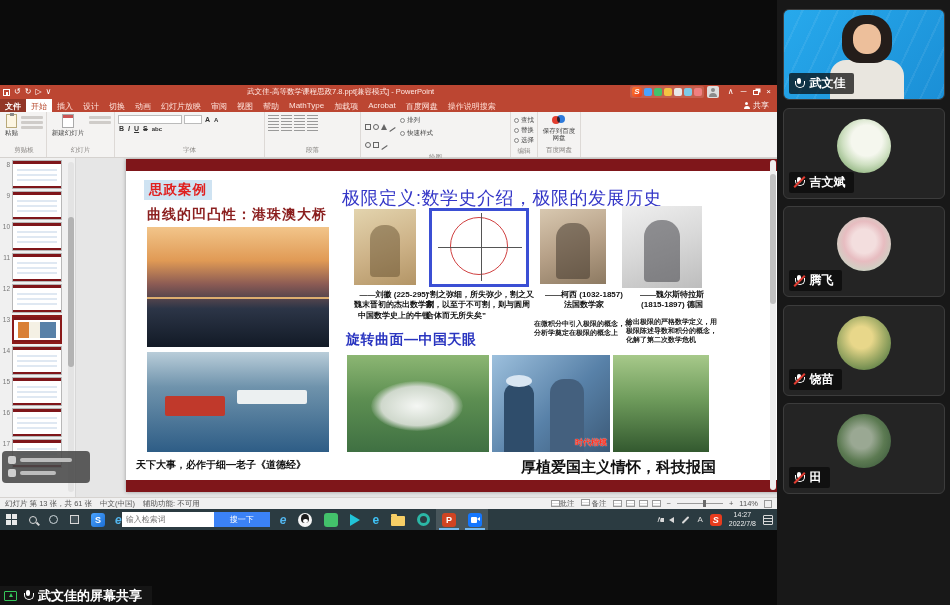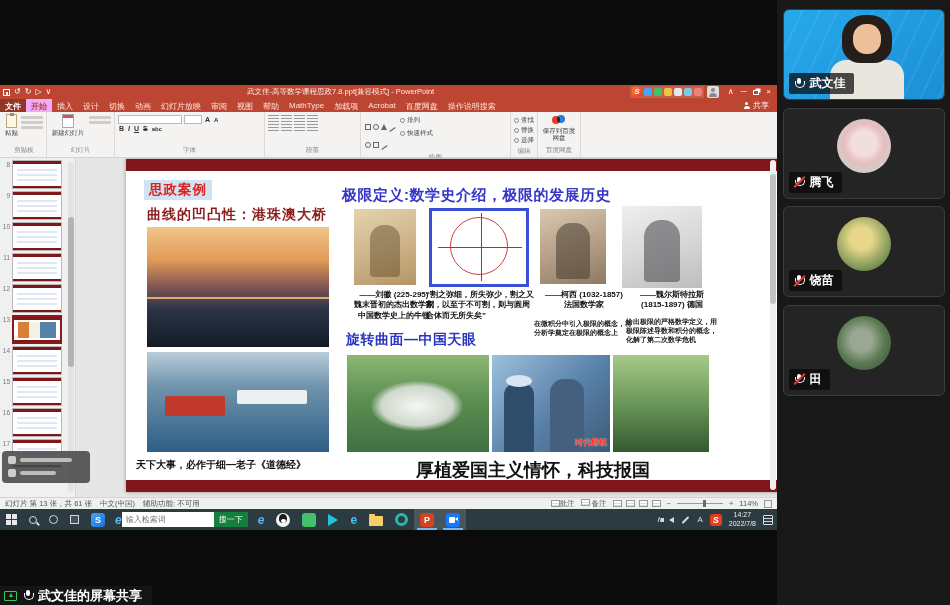--- a/index.html
+++ b/index.html
@@ -23,21 +23,21 @@
   .login-avatar::before{content:"";position:absolute;left:4px;top:2px;width:4px;height:4px;border-radius:50%;background:#8a8a8a}
   .login-avatar::after{content:"";position:absolute;left:2px;top:6.5px;width:8px;height:4px;border-radius:4px 4px 0 0;background:#8a8a8a}
   .win-controls{display:flex;align-items:center;gap:7px;margin-left:6px;padding-right:3px}
   .wc{color:#fff;font-size:8px;line-height:10px;cursor:default}
   .restore-ic{width:6px;height:5px;border:1px solid #fff;box-shadow:2px -2px 0 -0.5px #fff}
 
   
   .tabrow{height:13px;background:#bc4632;display:flex;align-items:stretch;font-size:8px;color:#ffe3dc;gap:0}
   .tab{padding:2px 5px;white-space:nowrap;cursor:default}
   .tab.file{background:rgba(0,0,0,.22);color:#fff;font-weight:bold}
-  .tab.active{background:#f0abfc;color:#b7472a;font-weight:bold}
+  .tab.active{background:#ffffff;color:#b7472a;font-weight:normal}
   .tab.search{color:#ffd9cf}
   .tab-spacer{flex:1}
   .share-btn{display:flex;align-items:center;gap:3px;padding:0 8px;color:#fff}
   .share-person{width:7px;height:7px;position:relative}
   .share-person::before{content:"";position:absolute;left:2px;top:0;width:3px;height:3px;border-radius:50%;background:#fff}
   .share-person::after{content:"";position:absolute;left:.5px;top:3.5px;width:6px;height:3px;border-radius:3px 3px 0 0;background:#fff}
 
   
   .ribbon{height:46px;background:#f4f3f2;border-bottom:1px solid #d5d2cf;display:flex;align-items:stretch;padding:0 2px}
   .rgroup{display:flex;flex-direction:column;border-right:1px solid #ddd9d6;padding:2px 3px 0}
@@ -81,21 +81,21 @@
   .thumb.sel .inner{background:linear-gradient(90deg,#d97f35 0 30%,#f4f0e4 30% 58%,#5881a8 58% 100%)}
   .thumb-scroll{position:absolute;right:1px;top:4px;width:6px;height:330px;background:#e3e3e3;border-radius:3px}
   .thumb-scroll .st{position:absolute;left:0;top:55px;width:6px;height:150px;background:#b3b3b3;border-radius:3px}
 
   .canvas{flex:1;position:relative}
   .slide{position:absolute;left:50px;top:1px;width:664px;height:333px;background:#fff;box-shadow:0 0 4px rgba(0,0,0,.35)}
   .bar-top{position:absolute;left:0;top:0;width:100%;height:12px;background:#7f161a}
   .bar-bot{position:absolute;left:0;bottom:0;width:100%;height:12px;background:#7f161a}
   .badge{position:absolute;left:18px;top:21px;background:#cfe3f2;color:#e0201f;font-size:13.5px;font-weight:bold;padding:1px 5px;letter-spacing:1px}
   .lhead{position:absolute;left:21px;top:47px;color:#8b1f1f;font-size:14px;font-weight:bold;letter-spacing:1px}
-  .rhead{position:absolute;left:216px;top:27px;color:#3436c7;font-size:15px;font-weight:bold;letter-spacing:.5px}
+  .rhead{position:absolute;left:216px;top:27px;color:#3436c7;font-size:18px;font-weight:normal;letter-spacing:.5px}
   .mhead{position:absolute;left:220px;top:172px;color:#2a35c0;font-size:14px;font-weight:bold;letter-spacing:.5px}
   .photo{position:absolute;overflow:hidden}
   .ph1{left:21px;top:68px;width:182px;height:120px;background:linear-gradient(180deg,#f2c58a 0%,#e09a55 28%,#8a5a54 48%,#2c3547 68%,#121a26 100%)}
   .ph1::after{content:"";position:absolute;left:0;top:58%;width:100%;height:2px;background:rgba(255,200,120,.8)}
   .ph2{left:21px;top:193px;width:182px;height:100px;background:linear-gradient(180deg,#b9cdd9 0%,#6f93ac 35%,#2e5d86 100%)}
   .ship1{position:absolute;left:18px;top:44px;width:60px;height:20px;background:#c0392b;border-radius:2px}
   .ship2{position:absolute;left:90px;top:38px;width:70px;height:14px;background:#ecf0f1;border-radius:2px}
   .fg{position:absolute;overflow:hidden}
   .fg1{left:228px;top:50px;width:62px;height:76px;background:linear-gradient(160deg,#e3d4ae 0%,#cdb287 55%,#b39566 100%)}
   .fg1::after{content:"";position:absolute;left:16px;top:16px;width:30px;height:52px;border-radius:14px 14px 4px 4px;background:rgba(90,70,40,.45)}
@@ -111,21 +111,21 @@
   .desc{position:absolute;font-size:7px;font-weight:bold;color:#222;text-align:left;line-height:1.3}
   .ph-fast{left:221px;top:196px;width:142px;height:97px;background:linear-gradient(180deg,#8cb673 0%,#5d8f52 45%,#3f7042 100%)}
   .ph-fast::after{content:"";position:absolute;left:24px;top:26px;width:92px;height:50px;border-radius:50%;background:radial-gradient(ellipse at center,#f5f7f4 0%,#cfd8cc 55%,rgba(63,112,66,0) 72%)}
   .ph-sci{left:366px;top:196px;width:118px;height:97px;background:linear-gradient(135deg,#9dc0dd 0%,#5881a8 55%,#3c5a78 100%)}
   .ph-sci .p1{position:absolute;left:12px;top:28px;width:30px;height:70px;border-radius:12px 12px 0 0;background:#2f4d6b}
   .ph-sci .p2{position:absolute;left:58px;top:24px;width:34px;height:74px;border-radius:14px 14px 0 0;background:#44607e}
   .ph-sci .hat{position:absolute;left:14px;top:20px;width:26px;height:12px;border-radius:50%;background:#d9e6f2}
   .overlay-red{position:absolute;right:3px;bottom:4px;color:#ff2b1a;font-size:8px;font-weight:bold;text-shadow:0 0 1px #fff}
   .ph-mtn{left:487px;top:196px;width:96px;height:97px;background:linear-gradient(180deg,#a7c98a 0%,#6f9c5c 45%,#33592f 100%)}
   .lcap{position:absolute;left:10px;top:299px;width:215px;font-size:10px;font-weight:bold;color:#111}
-  .rcap{position:absolute;left:290px;top:299px;width:300px;text-align:left;font-size:18px;font-weight:bold;color:#111}
+  .rcap{position:absolute;left:290px;top:299px;width:300px;text-align:right;font-size:15px;font-weight:bold;color:#111}
   .v-scroll{position:absolute;right:1px;top:2px;width:6px;height:330px;background:#efefef;border-radius:3px}
   .v-scroll .st{position:absolute;left:0;top:14px;width:6px;height:130px;background:#c2c2c2;border-radius:3px}
   .float-tip{position:absolute;left:2px;bottom:14px;width:88px;height:32px;background:rgba(72,72,72,.88);border-radius:4px;padding:5px 6px;display:flex;flex-direction:column;gap:5px}
   .ft-row{display:flex;align-items:center;gap:4px}
   .ft-sq{width:8px;height:8px;background:#cfcfcf;border-radius:2px}
   .ft-bar{height:4px;background:#bdbdbd;border-radius:2px}
 
   
   .statusbar{height:12px;background:#f0f0f0;border-top:1px solid #d6d3d0;display:flex;align-items:center;font-size:7.5px;color:#555;padding:0 5px;gap:8px}
   .sb-right{margin-left:auto;display:flex;align-items:center;gap:6px}
@@ -157,21 +157,21 @@
   .edge{color:#3fc3f7;font-size:12px;font-weight:bold}
   .folder{width:14px;height:10px;background:#f7cf66;border-radius:1px;position:relative;margin-top:2px}
   .folder::before{content:"";position:absolute;left:0;top:-2px;width:6px;height:2px;background:#f7cf66;border-radius:1px 1px 0 0}
   .teal{border:3px solid #2bb7a6;border-radius:50%;width:13px;height:13px}
   .pptic{background:#d04423}
   .meetic{background:#1477ff;position:relative}
   .meetic::before{content:"";position:absolute;left:2.5px;top:4px;width:6px;height:6px;border-radius:1px;background:#fff}
   .meetic::after{content:"";position:absolute;left:9px;top:4.5px;width:0;height:0;border-top:2.5px solid transparent;border-bottom:2.5px solid transparent;border-right:3.5px solid #fff}
   .tb-search{display:flex;align-items:center;gap:0;margin:0 4px}
   .tb-input{width:92px;height:15px;border:none;background:#fff;font-size:8px;padding:0 4px;color:#333;font-family:"Liberation Sans",sans-serif}
-  .tb-go{height:15px;background:#15803d;color:#fff;font-size:8px;border:none;padding:0 5px;font-family:"Liberation Sans",sans-serif}
+  .tb-go{height:15px;background:#3b82f6;color:#fff;font-size:8px;border:none;padding:0 16px;font-family:"Liberation Sans",sans-serif}
   .tray{margin-left:auto;display:flex;align-items:center;gap:7px;padding-right:4px;font-size:8px}
   .spk{width:0;height:0;border-top:3px solid transparent;border-bottom:3px solid transparent;border-right:5px solid #d8d8d8;position:relative}
   .spk::after{content:"";position:absolute;left:-8px;top:-2px;width:3px;height:4px;background:#d8d8d8}
   .pen{width:9px;height:2px;background:#d8d8d8;transform:rotate(-45deg);border-radius:1px}
   .sred{width:12px;height:12px;border-radius:3px;background:#e83c1e;color:#fff;font-weight:bold;font-size:9px;font-style:italic;display:flex;align-items:center;justify-content:center}
   .clock{text-align:center;font-size:7px;line-height:1.25;color:#eee}
   .notif{width:10px;height:10px;border:1px solid #d8d8d8;border-radius:1px;background:linear-gradient(180deg,transparent 0 2px,#d8d8d8 2px 3px,transparent 3px 5px,#d8d8d8 5px 6px,transparent 6px)}
 
   
   .share-banner{position:absolute;left:0;bottom:0;height:19px;display:flex;align-items:center;gap:4px;background:#151515;padding:0 10px 0 4px;color:#fff;font-size:13px;font-weight:bold}
@@ -619,20 +619,31 @@
           <span class="host-face"></span>
       </div>
       <div class="name-badge">
           <span class="nb-pill">
             <span class="mic"></span>
             <span>武文佳</span>
           </span>
         </div>
     </div>
 
+    <div class="tile">
+      <span class="avatar av2"></span>
+      <div class="name-badge">
+          <span class="nb-pill">
+            <span class="mic">
+              <span class="slash"></span>
+            </span>
+            <span>吉文斌</span>
+          </span>
+        </div>
+    </div>
 
 
     <div class="tile">
       <span class="avatar av4"></span>
       <div class="name-badge">
           <span class="nb-pill">
             <span class="mic">
               <span class="slash"></span>
             </span>
             <span>腾飞</span>

